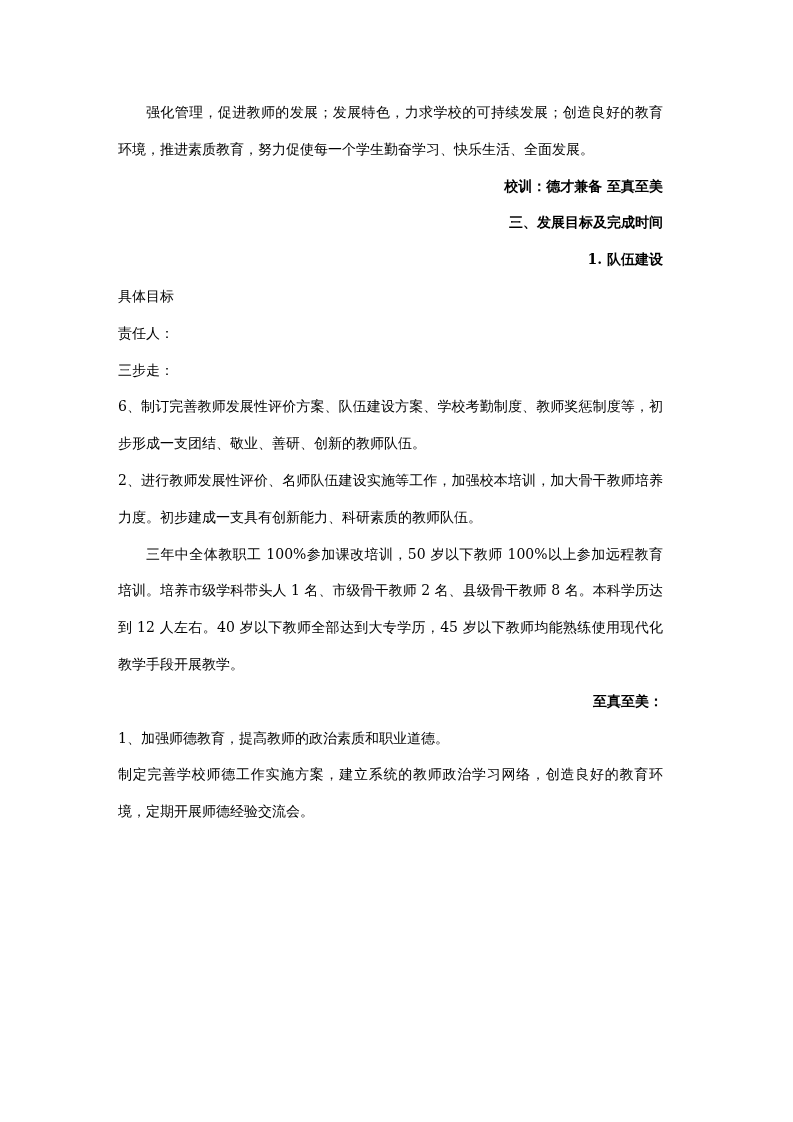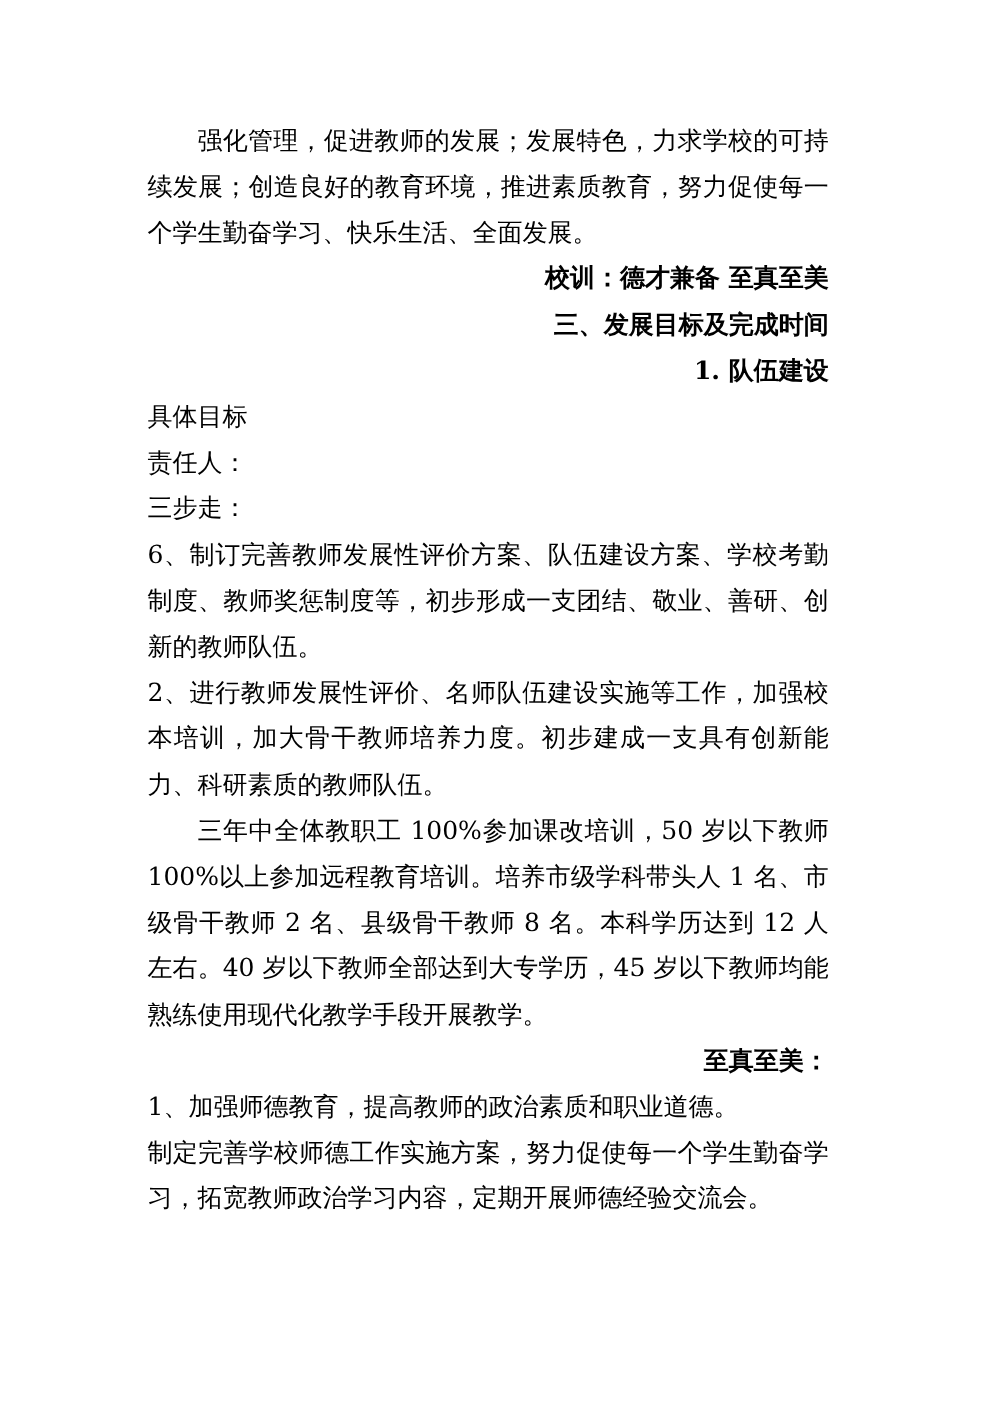--- a/index.html
+++ b/index.html
@@ -9,21 +9,21 @@
   }
   .page {
     position: relative;
     width: 781px;
     height: 1122px;
     box-sizing: border-box;
     padding: 94px 118px 0 118px;
     background: #ffffff;
     color: #000000;
     font-family: "DejaVu Serif", "Liberation Serif", serif;
-    font-size: 20px;
+    font-size: 14px;
     line-height: 36.8px;
     overflow: hidden;
   }
   .page p {
     margin: 0;
     padding: 0;
     text-align: justify;
   }
   .page p.indent {
     text-indent: 2em;
@@ -45,14 +45,14 @@
   <p class="bold">三、发展目标及完成时间</p>
   <p class="bold">1. 队伍建设</p>
   <p class="plain">具体目标</p>
   <p class="plain">责任人：</p>
   <p class="plain">三步走：</p>
   <p class="plain">6、制订完善教师发展性评价方案、队伍建设方案、学校考勤制度、教师奖惩制度等，初步形成一支团结、敬业、善研、创新的教师队伍。</p>
   <p class="plain">2、进行教师发展性评价、名师队伍建设实施等工作，加强校本培训，加大骨干教师培养力度。初步建成一支具有创新能力、科研素质的教师队伍。</p>
   <p class="indent">三年中全体教职工 100%参加课改培训，50 岁以下教师 100%以上参加远程教育培训。培养市级学科带头人 1 名、市级骨干教师 2 名、县级骨干教师 8 名。本科学历达到 12 人左右。40 岁以下教师全部达到大专学历，45 岁以下教师均能熟练使用现代化教学手段开展教学。</p>
   <p class="bold">至真至美：</p>
   <p class="plain">1、加强师德教育，提高教师的政治素质和职业道德。</p>
-  <p class="plain">制定完善学校师德工作实施方案，努力促使每一个学生勤奋学习，拓宽教师政治学习内容，定期开展师德经验交流会。</p>
+  <p class="plain">制定完善学校师德工作实施方案，建立系统的教师政治学习网络，创造良好的教育环境，定期开展师德经验交流会。</p>
 </div>
 
 </body></html>

